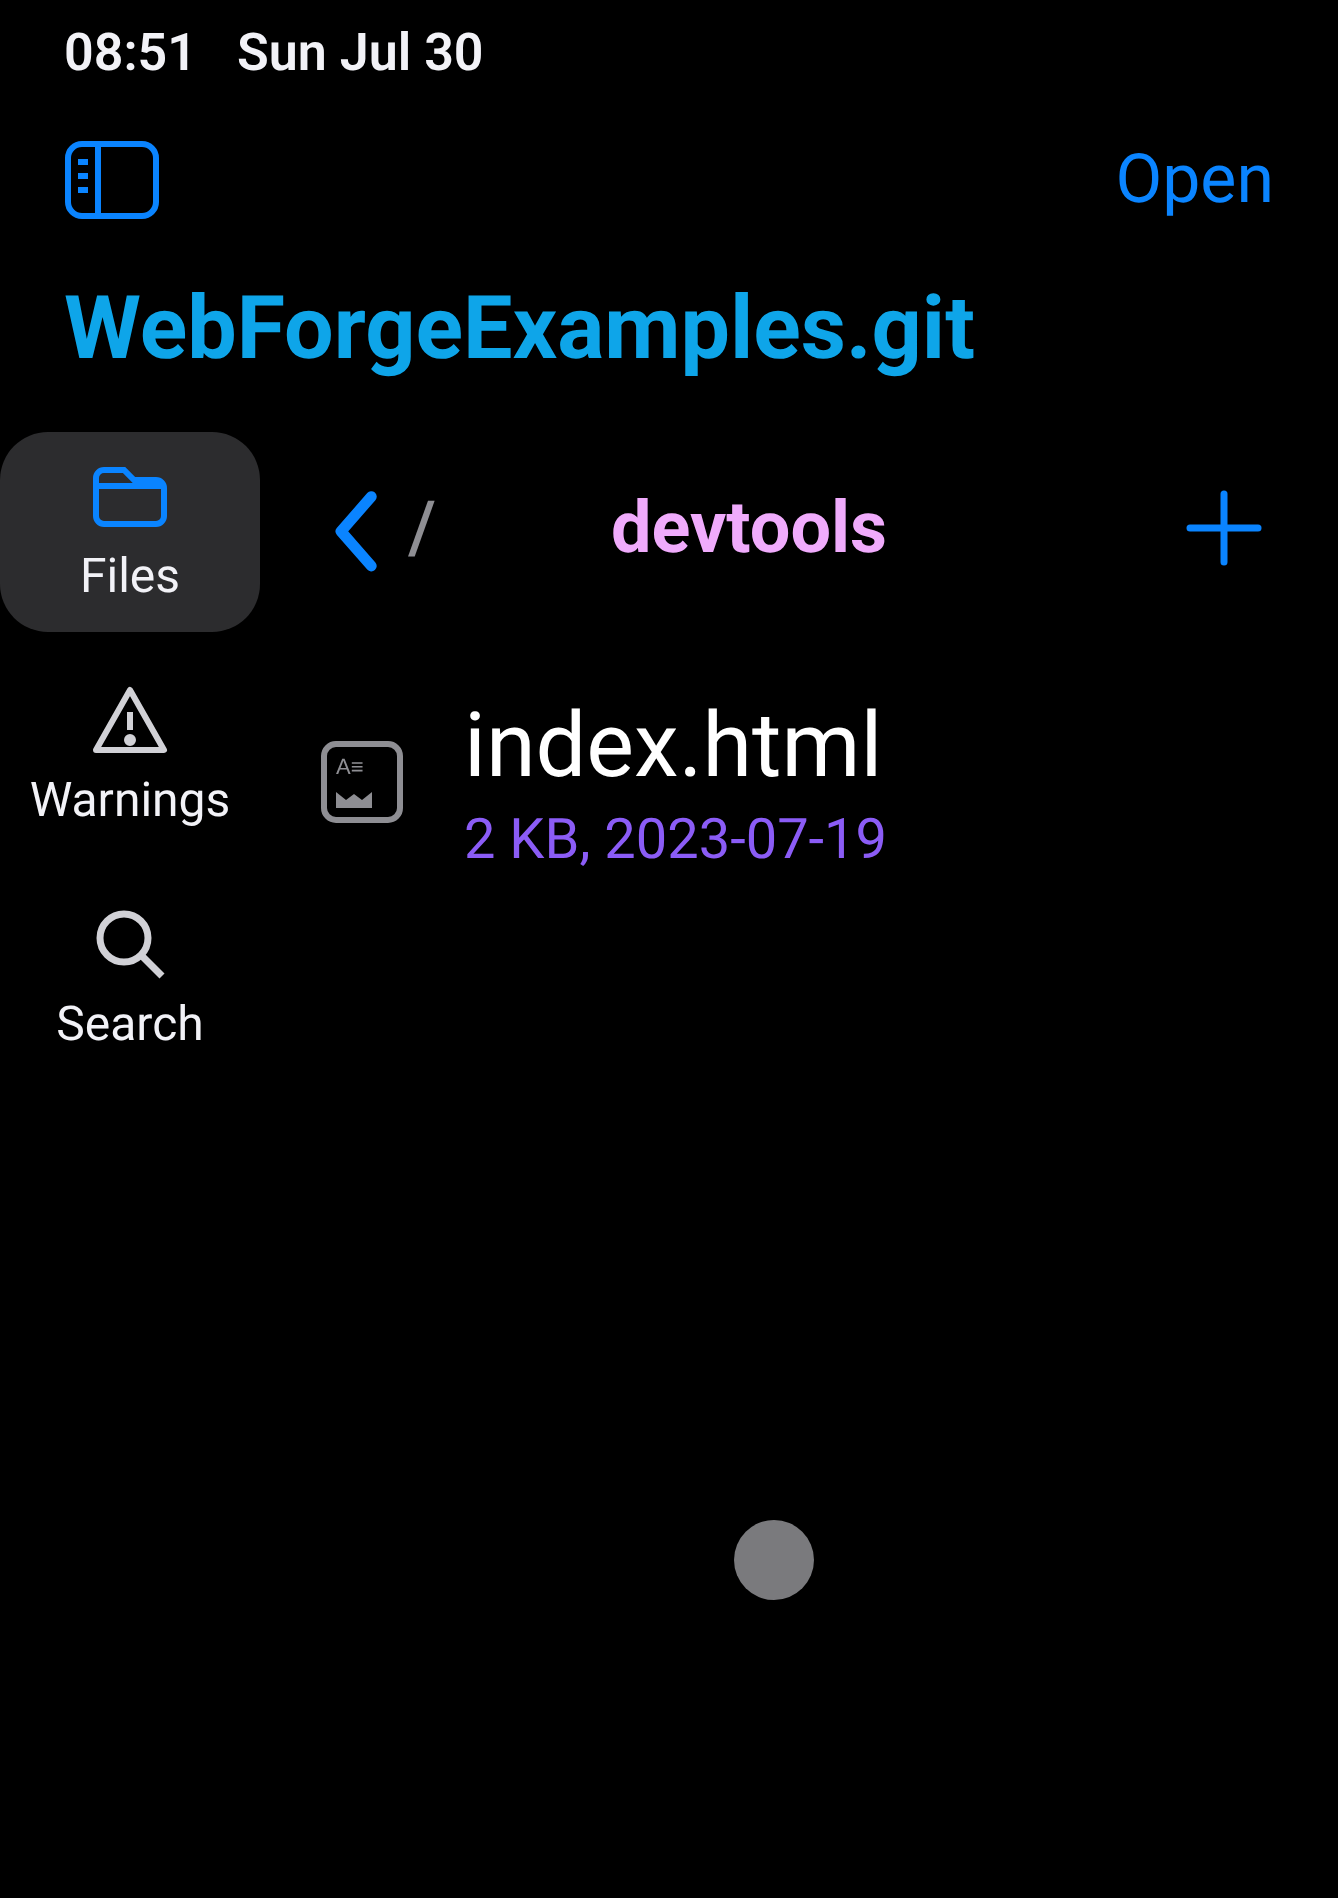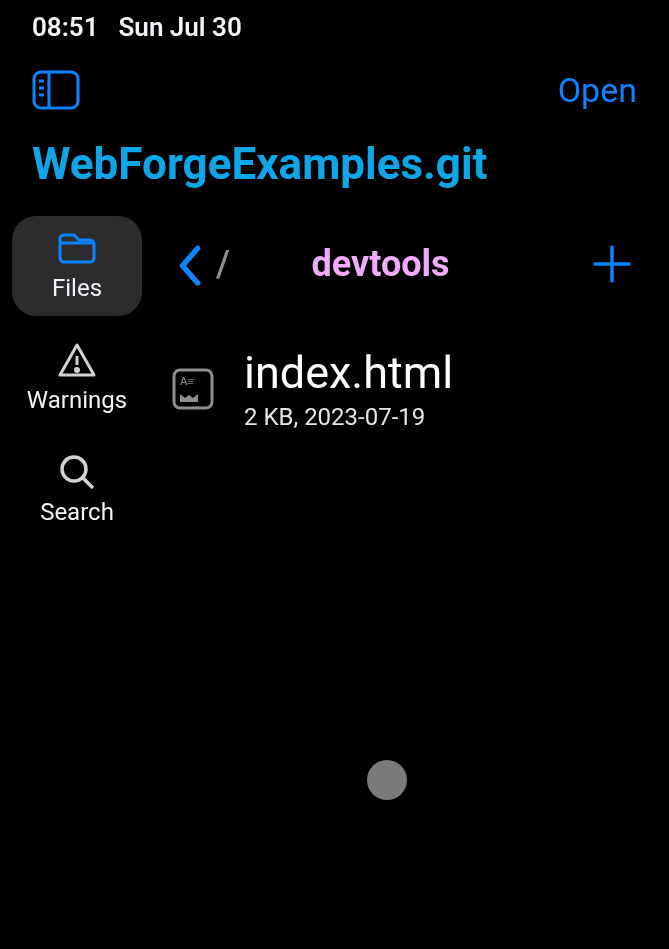--- a/index.html
+++ b/index.html
@@ -39,21 +39,20 @@
   }
   .title {
     font-size: 44px;
     font-weight: 700;
     color: #0ea5e9;
     padding: 18px 32px 24px;
   }
   .content-row {
     display: flex;
     height: calc(100% - 240px);
-    padding-left: 12px;
   }
   .sidebar {
     width: 132px;
     display: flex;
     flex-direction: column;
     gap: 12px;
     padding-top: 2px;
   }
   .sidebar-item {
     display: flex;
@@ -135,22 +134,22 @@
     color: #8e8e93;
     flex-shrink: 0;
   }
   .file-text { flex: 1; }
   .file-name {
     font-size: 45px;
     color: #fff;
     margin-bottom: 4px;
   }
   .file-meta {
-    font-size: 24px;
-    color: #e5e5e5;
+    font-size: 28px;
+    color: #8b5cf6;
   }
   .cursor-dot {
     position: absolute;
     left: 367px;
     top: 760px;
     width: 40px;
     height: 40px;
     border-radius: 50%;
     background: #7a7a7d;
   }

